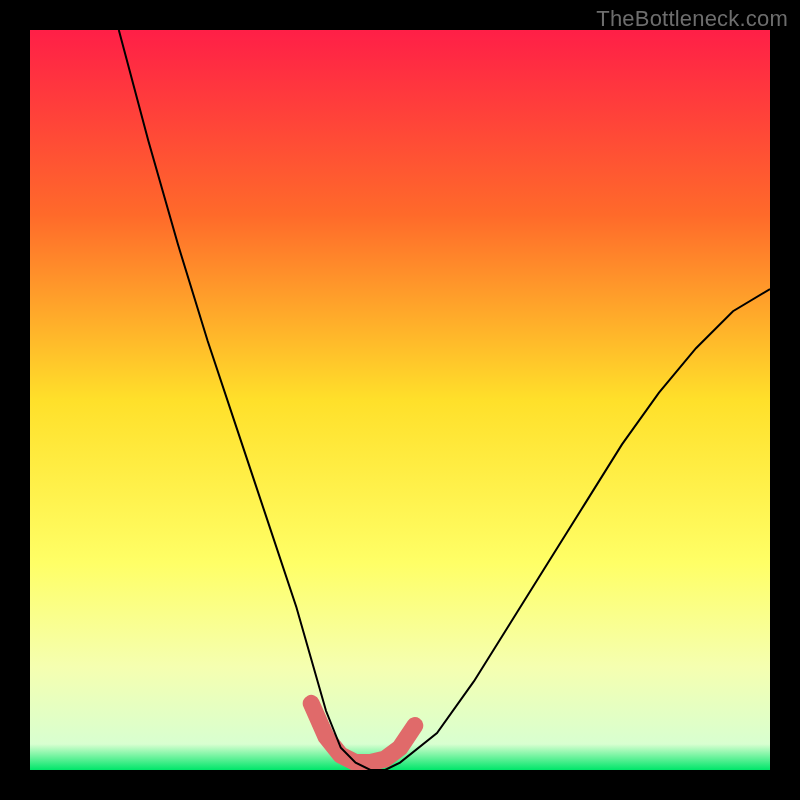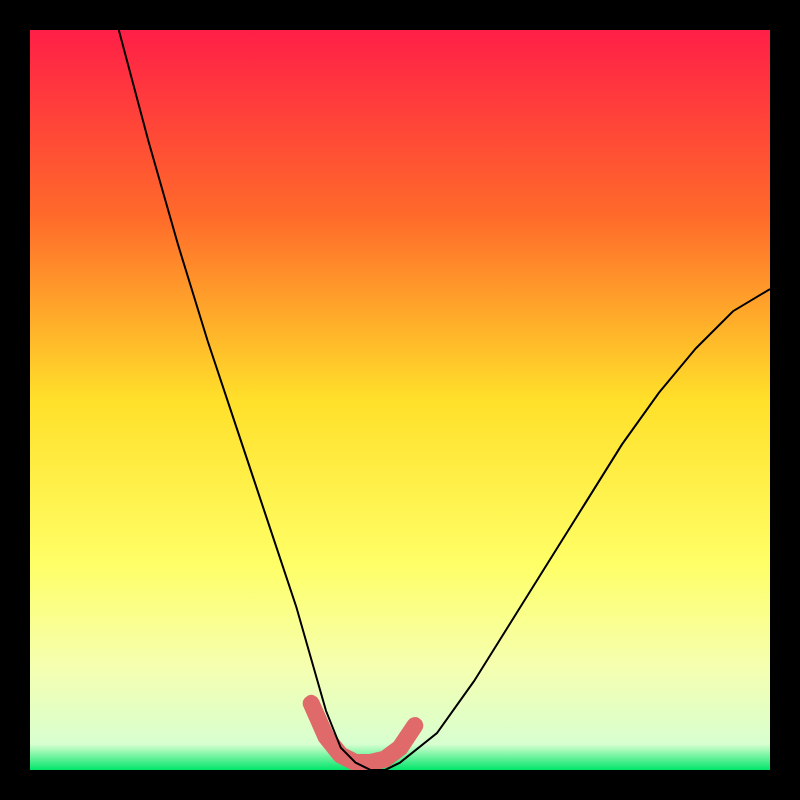--- a/index.html
+++ b/index.html
@@ -51,14 +51,15 @@
             <stop offset="96.5%" stop-color="#d8ffd0"></stop>
             <stop offset="100%" stop-color="#00e66a"></stop>
           </linearGradient>
       </defs>
       <rect id="bg-rect" x="0" y="0" width="740" height="740" fill="url(#bg-grad)"></rect>
       <path id="highlight-path" fill="none" stroke-linecap="round" stroke-linejoin="round" d="M281.20 673.40 L296.00 706.70 L310.80 725.20 L325.60 732.60 L340.40 732.60 L355.20 728.90 L370.00 717.80 L384.80 695.60" stroke="#e06a6a" stroke-width="17"></path>
       <path id="curve-path" fill="none" d="M88.80 0.00 L118.40 111.00 L148.00 214.60 L177.60 310.80 L207.20 399.60 L236.80 488.40 L266.40 577.20 L281.20 629.00 L296.00 680.80 L310.80 717.80 L325.60 732.60 L340.40 740.00 L355.20 740.00 L370.00 732.60 L407.00 703.00 L444.00 651.20 L481.00 592.00 L518.00 532.80 L555.00 473.60 L592.00 414.40 L629.00 362.60 L666.00 318.20 L703.00 281.20 L740.00 259.00" stroke="#000000" stroke-width="2"></path>
     </svg>
   </div>
 
+  <div class="watermark">TheBottleneck.com</div>
 
 </div>
 
 </body></html>

